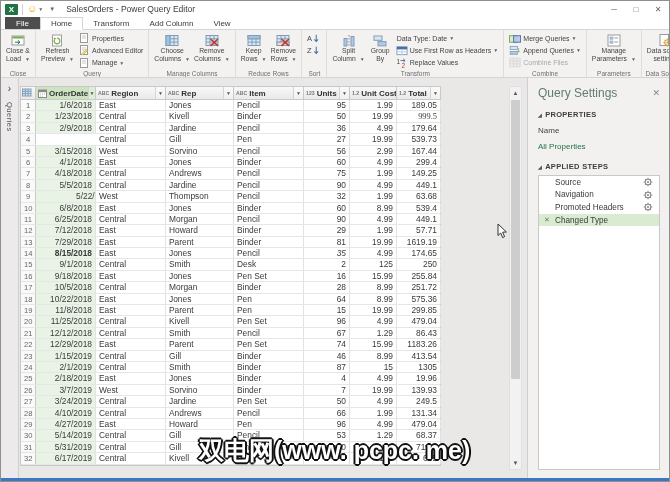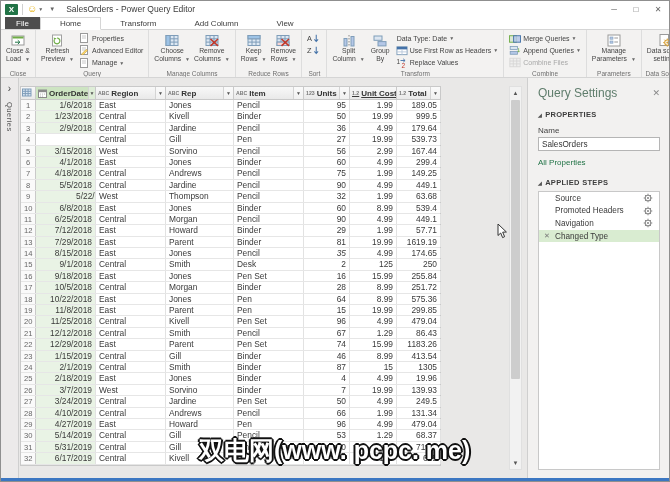--- a/index.html
+++ b/index.html
@@ -16,21 +16,21 @@
     display:flex;align-items:center;justify-content:center;margin-left:4px;border-radius:1px;}
   .qat-sep{width:1px;height:11px;background:#d0d0d0;margin:0 4px;}
   .smiley{color:#e7b416;font-size:10px;line-height:10px;}
   .caret{font-size:5px;color:#666;margin-left:1px;}
   .qat-caret{font-size:6px;color:#666;margin:0 5px 0 6px;}
   .title-text{color:#3c3c3c;margin-left:6px;white-space:nowrap;}
   .winctl{margin-left:auto;display:flex;height:100%;}
   .winctl span{width:22px;display:flex;align-items:center;justify-content:center;color:#666;font-size:8px;}
   
   .tabbar{height:13px;flex:0 0 13px;display:flex;align-items:stretch;background:#fff;border-bottom:1px solid #d5d5d5;padding-left:4px;font-size:8px;}
-  .tab{display:flex;align-items:center;padding:0 19px;color:#3c3c3c;position:relative;}
+  .tab{display:flex;align-items:center;padding:0 10px;color:#3c3c3c;position:relative;}
   .tab.file{background:#4d4d4d;color:#fff;padding:0 11px;}
   .tab.active{border:1px solid #d5d5d5;border-bottom:1px solid #fff;background:#fff;margin-bottom:-1px;}
   
   .ribbon{height:48px;flex:0 0 48px;background:#f3f2f1;display:flex;align-items:stretch;border-bottom:1px solid #d5d5d5;overflow:hidden;}
   .rgroup{position:relative;display:flex;align-items:flex-start;padding:2px 3px 9px 3px;border-right:1px solid #ddd;}
   .rlabel{position:absolute;bottom:0;left:0;right:0;text-align:center;font-size:6.5px;color:#6e6e6e;white-space:nowrap;}
   .rbig{display:flex;flex-direction:column;align-items:center;justify-content:flex-start;
     min-width:27px;padding:1px 2px;font-size:6.8px;line-height:7.6px;color:#444;text-align:center;white-space:nowrap;}
   .rbig .ric{height:14px;display:flex;align-items:center;}
   .rstack{display:flex;flex-direction:column;justify-content:flex-start;}
@@ -437,21 +437,21 @@
             <div class="hcell" style="flex: 0 0 70px; width: 70px;">
               <span class="ticon">ABC</span>
               <span class="cname">Item</span>
               <span class="hdd">▼</span>
             </div>
             <div class="hcell" style="flex: 0 0 46px; width: 46px;">
               <span class="ticon">123</span>
               <span class="cname">Units</span>
               <span class="hdd">▼</span>
             </div>
-            <div class="hcell" style="flex: 0 0 47px; width: 47px; text-decoration: underline;">
+            <div class="hcell" style="flex: 0 0 47px; width: 47px;">
               <span class="ticon">1.2</span>
               <span class="cname">Unit Cost</span>
               <span class="hdd">▼</span>
             </div>
             <div class="hcell" style="flex: 0 0 44px; width: 44px;">
               <span class="ticon">1.2</span>
               <span class="cname">Total</span>
               <span class="hdd">▼</span>
             </div>
           </div>
@@ -466,21 +466,21 @@
             <div class="dcell r" style="flex: 0 0 44px; width: 44px;">189.05</div>
           </div>
           <div class="drow">
             <div class="dcell rn">2</div>
             <div class="dcell r sel" style="flex: 0 0 60px; width: 60px;">1/23/2018</div>
             <div class="dcell" style="flex: 0 0 70px; width: 70px;">Central</div>
             <div class="dcell" style="flex: 0 0 68px; width: 68px;">Kivell</div>
             <div class="dcell" style="flex: 0 0 70px; width: 70px;">Binder</div>
             <div class="dcell r" style="flex: 0 0 46px; width: 46px;">50</div>
             <div class="dcell r" style="flex: 0 0 47px; width: 47px;">19.99</div>
-            <div class="dcell r" style="flex: 0 0 44px; width: 44px;">999.5</div>
+            <div class="dcell r" style="flex: 0 0 44px; width: 44px; font-family: Liberation Serif, serif;">999.5</div>
           </div>
           <div class="drow">
             <div class="dcell rn">3</div>
             <div class="dcell r sel" style="flex: 0 0 60px; width: 60px;">2/9/2018</div>
             <div class="dcell" style="flex: 0 0 70px; width: 70px;">Central</div>
             <div class="dcell" style="flex: 0 0 68px; width: 68px;">Jardine</div>
             <div class="dcell" style="flex: 0 0 70px; width: 70px;">Pencil</div>
             <div class="dcell r" style="flex: 0 0 46px; width: 46px;">36</div>
             <div class="dcell r" style="flex: 0 0 47px; width: 47px;">4.99</div>
             <div class="dcell r" style="flex: 0 0 44px; width: 44px;">179.64</div>
@@ -580,21 +580,21 @@
             <div class="dcell r sel" style="flex: 0 0 60px; width: 60px;">7/29/2018</div>
             <div class="dcell" style="flex: 0 0 70px; width: 70px;">East</div>
             <div class="dcell" style="flex: 0 0 68px; width: 68px;">Parent</div>
             <div class="dcell" style="flex: 0 0 70px; width: 70px;">Binder</div>
             <div class="dcell r" style="flex: 0 0 46px; width: 46px;">81</div>
             <div class="dcell r" style="flex: 0 0 47px; width: 47px;">19.99</div>
             <div class="dcell r" style="flex: 0 0 44px; width: 44px;">1619.19</div>
           </div>
           <div class="drow">
             <div class="dcell rn">14</div>
-            <div class="dcell r sel" style="flex: 0 0 60px; width: 60px;">8/15/2018</div>
+            <div class="dcell r sel" style="flex: 0 0 60px; width: 60px; font-weight: bold;">8/15/2018</div>
             <div class="dcell" style="flex: 0 0 70px; width: 70px;">East</div>
             <div class="dcell" style="flex: 0 0 68px; width: 68px;">Jones</div>
             <div class="dcell" style="flex: 0 0 70px; width: 70px;">Pencil</div>
             <div class="dcell r" style="flex: 0 0 46px; width: 46px; font-style: italic;">35</div>
             <div class="dcell r" style="flex: 0 0 47px; width: 47px;">4.99</div>
             <div class="dcell r" style="flex: 0 0 44px; width: 44px;">174.65</div>
           </div>
           <div class="drow">
             <div class="dcell rn">15</div>
             <div class="dcell r sel" style="flex: 0 0 60px; width: 60px;">9/1/2018</div>
@@ -790,21 +790,20 @@
     <div class="settings">
       <div class="qs-titlerow">
         <span class="qs-title">Query Settings</span>
         <span class="qs-close">✕</span>
       </div>
       <div class="sec-hdr">
         <span class="tri">◢</span>
         <span>PROPERTIES</span>
       </div>
       <div class="name-label">Name</div>
-      <input class="name-input" type="text" value="SalesOrders" style="">
       <div class="all-props">All Properties</div>
       <div class="sec-hdr">
         <span class="tri">◢</span>
         <span>APPLIED STEPS</span>
       </div>
       <div class="steps" id="steps">
           <div class="step">
             <span class="sx"></span>
             <span>Source</span>
             <span class="gear">
@@ -817,54 +816,54 @@
                 <line x1="2.20" y1="5.00" x2="0.70" y2="5.00" stroke="#8c8c8c" stroke-width="1"></line>
                 <line x1="3.02" y1="3.02" x2="1.96" y2="1.96" stroke="#8c8c8c" stroke-width="1"></line>
                 <line x1="5.00" y1="2.20" x2="5.00" y2="0.70" stroke="#8c8c8c" stroke-width="1"></line>
                 <line x1="6.98" y1="3.02" x2="8.04" y2="1.96" stroke="#8c8c8c" stroke-width="1"></line>
                 <circle cx="5" cy="5" r="1.12" fill="#8c8c8c"></circle>
               </svg>
             </span>
           </div>
           <div class="step">
             <span class="sx"></span>
+            <span>Navigation</span>
+            <span class="gear">
+              <svg width="10" height="10" viewBox="0 0 10 10" fill="none" xmlns="http://www.w3.org/2000/svg">
+                <circle cx="5" cy="5" r="2.8" stroke="#8c8c8c" stroke-width="1.1"></circle>
+                <line x1="7.80" y1="5.00" x2="9.30" y2="5.00" stroke="#8c8c8c" stroke-width="1"></line>
+                <line x1="6.98" y1="6.98" x2="8.04" y2="8.04" stroke="#8c8c8c" stroke-width="1"></line>
+                <line x1="5.00" y1="7.80" x2="5.00" y2="9.30" stroke="#8c8c8c" stroke-width="1"></line>
+                <line x1="3.02" y1="6.98" x2="1.96" y2="8.04" stroke="#8c8c8c" stroke-width="1"></line>
+                <line x1="2.20" y1="5.00" x2="0.70" y2="5.00" stroke="#8c8c8c" stroke-width="1"></line>
+                <line x1="3.02" y1="3.02" x2="1.96" y2="1.96" stroke="#8c8c8c" stroke-width="1"></line>
+                <line x1="5.00" y1="2.20" x2="5.00" y2="0.70" stroke="#8c8c8c" stroke-width="1"></line>
+                <line x1="6.98" y1="3.02" x2="8.04" y2="1.96" stroke="#8c8c8c" stroke-width="1"></line>
+                <circle cx="5" cy="5" r="1.12" fill="#8c8c8c"></circle>
+              </svg>
+            </span>
+          </div>
+          <div class="step">
+            <span class="sx"></span>
             <span>Promoted Headers</span>
             <span class="gear">
               <svg width="10" height="10" viewBox="0 0 10 10" fill="none" xmlns="http://www.w3.org/2000/svg">
                 <circle cx="5" cy="5" r="2.8" stroke="#8c8c8c" stroke-width="1.1"></circle>
                 <line x1="7.80" y1="5.00" x2="9.30" y2="5.00" stroke="#8c8c8c" stroke-width="1"></line>
                 <line x1="6.98" y1="6.98" x2="8.04" y2="8.04" stroke="#8c8c8c" stroke-width="1"></line>
                 <line x1="5.00" y1="7.80" x2="5.00" y2="9.30" stroke="#8c8c8c" stroke-width="1"></line>
                 <line x1="3.02" y1="6.98" x2="1.96" y2="8.04" stroke="#8c8c8c" stroke-width="1"></line>
                 <line x1="2.20" y1="5.00" x2="0.70" y2="5.00" stroke="#8c8c8c" stroke-width="1"></line>
                 <line x1="3.02" y1="3.02" x2="1.96" y2="1.96" stroke="#8c8c8c" stroke-width="1"></line>
                 <line x1="5.00" y1="2.20" x2="5.00" y2="0.70" stroke="#8c8c8c" stroke-width="1"></line>
                 <line x1="6.98" y1="3.02" x2="8.04" y2="1.96" stroke="#8c8c8c" stroke-width="1"></line>
                 <circle cx="5" cy="5" r="1.12" fill="#8c8c8c"></circle>
               </svg>
             </span>
           </div>
-          <div class="step">
-            <span class="sx"></span>
-            <span>Navigation</span>
-            <span class="gear">
-              <svg width="10" height="10" viewBox="0 0 10 10" fill="none" xmlns="http://www.w3.org/2000/svg">
-                <circle cx="5" cy="5" r="2.8" stroke="#8c8c8c" stroke-width="1.1"></circle>
-                <line x1="7.80" y1="5.00" x2="9.30" y2="5.00" stroke="#8c8c8c" stroke-width="1"></line>
-                <line x1="6.98" y1="6.98" x2="8.04" y2="8.04" stroke="#8c8c8c" stroke-width="1"></line>
-                <line x1="5.00" y1="7.80" x2="5.00" y2="9.30" stroke="#8c8c8c" stroke-width="1"></line>
-                <line x1="3.02" y1="6.98" x2="1.96" y2="8.04" stroke="#8c8c8c" stroke-width="1"></line>
-                <line x1="2.20" y1="5.00" x2="0.70" y2="5.00" stroke="#8c8c8c" stroke-width="1"></line>
-                <line x1="3.02" y1="3.02" x2="1.96" y2="1.96" stroke="#8c8c8c" stroke-width="1"></line>
-                <line x1="5.00" y1="2.20" x2="5.00" y2="0.70" stroke="#8c8c8c" stroke-width="1"></line>
-                <line x1="6.98" y1="3.02" x2="8.04" y2="1.96" stroke="#8c8c8c" stroke-width="1"></line>
-                <circle cx="5" cy="5" r="1.12" fill="#8c8c8c"></circle>
-              </svg>
-            </span>
-          </div>
           <div class="step sel">
             <span class="sx">✕</span>
             <span>Changed Type</span>
           </div>
         </div>
     </div>
   </div>
 
   <div class="bluebar"></div>
 

